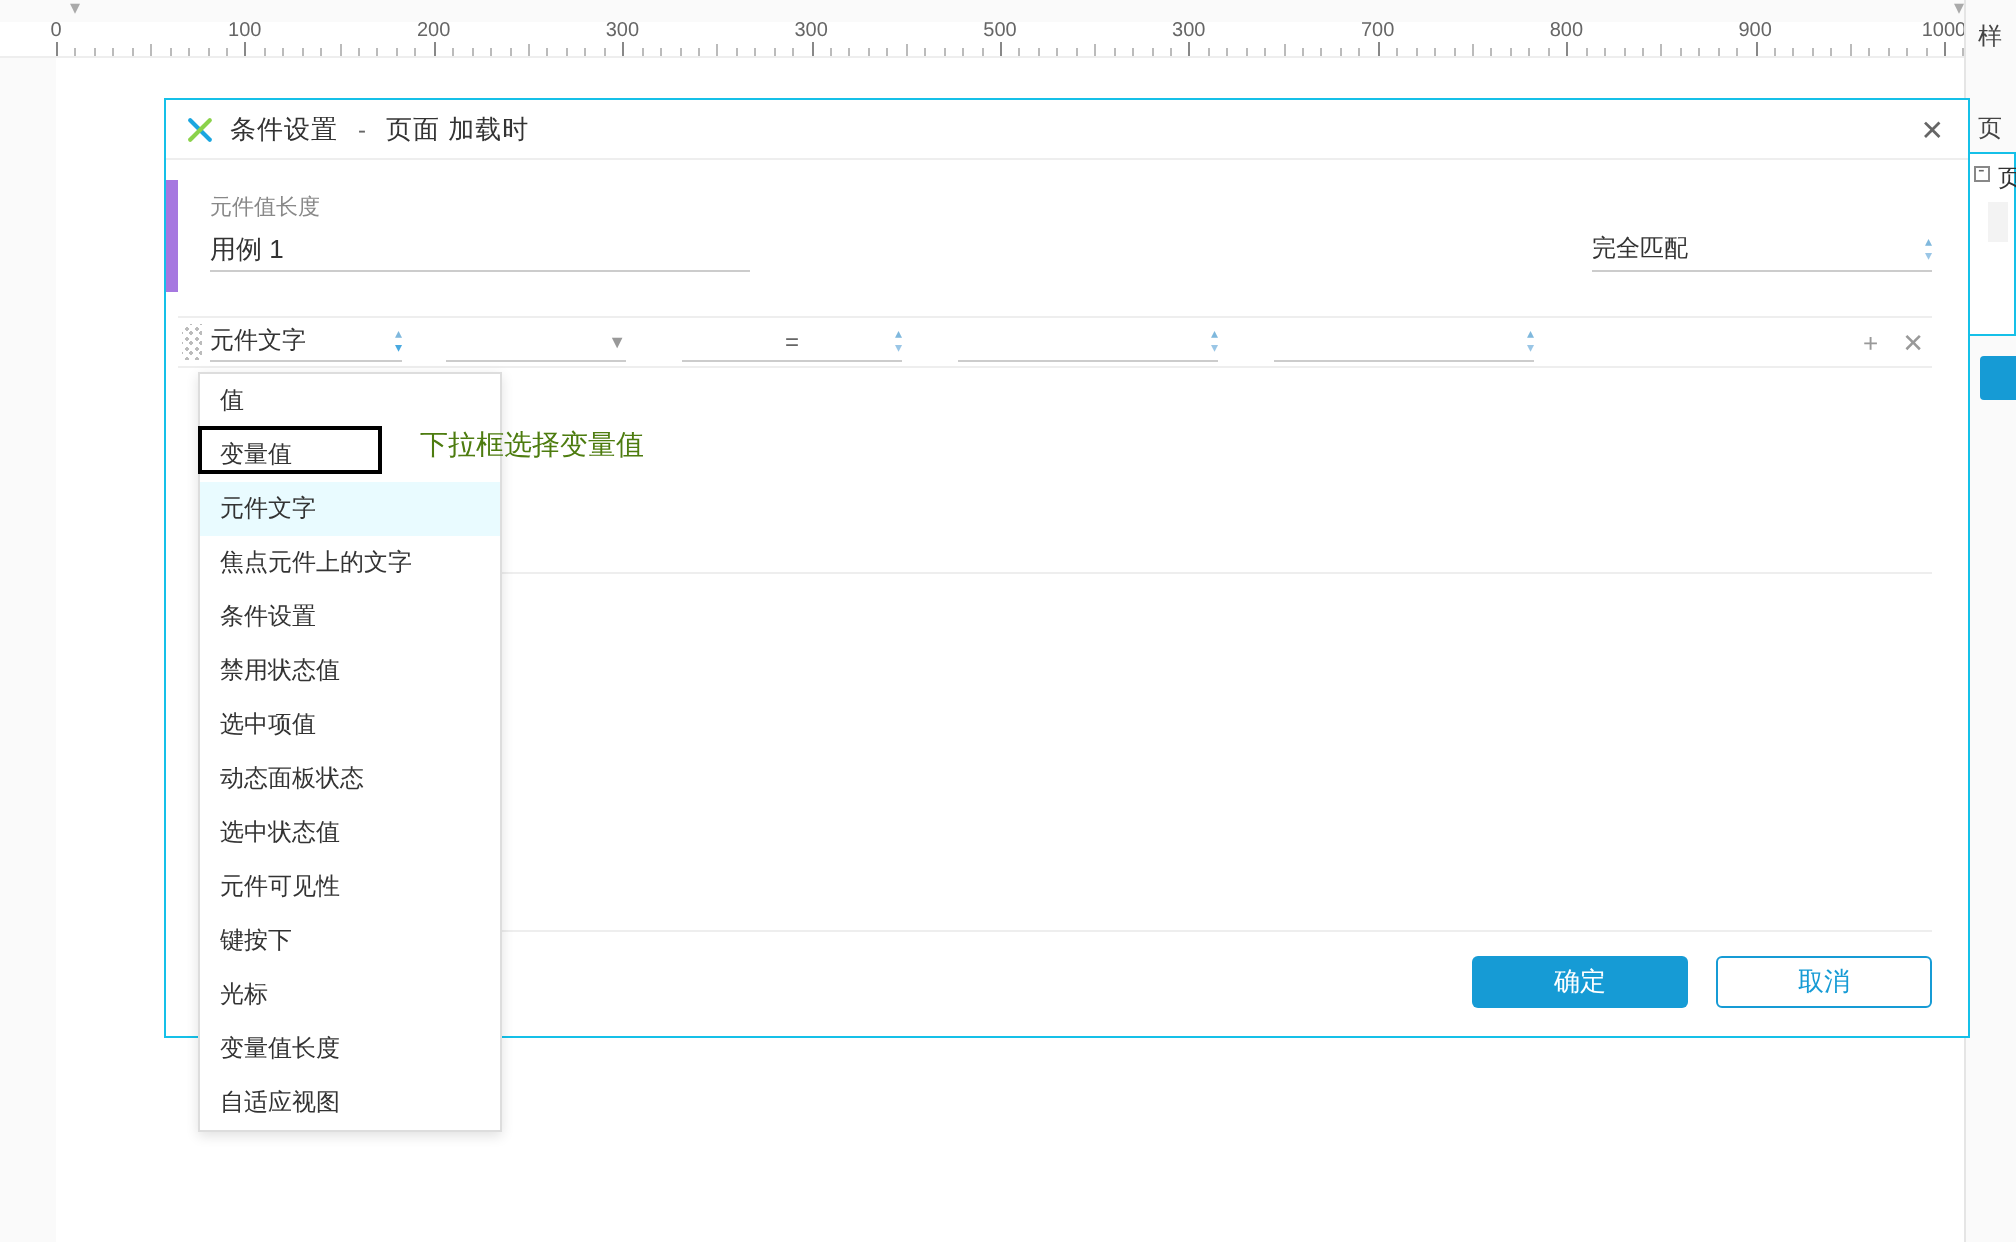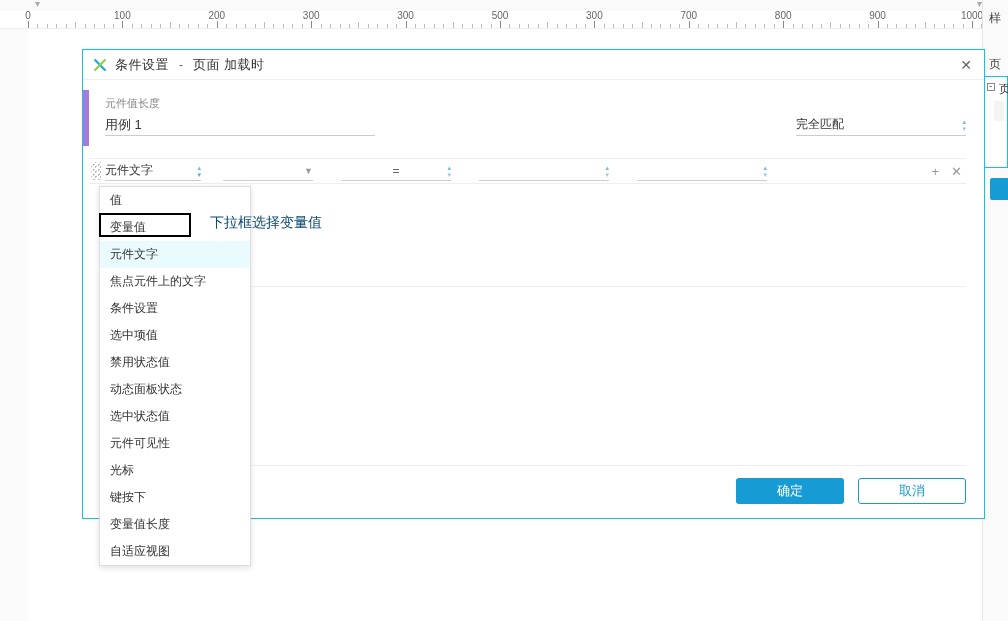--- a/index.html
+++ b/index.html
@@ -70,21 +70,21 @@
   .row-end .plus, .row-end .x { cursor:pointer; font-size:13px; }
 
   .desc-line { position:absolute; left:20px; top:206px; right:18px; height:0; border-top:1px solid #eee; }
 
   
   .dropdown { position:absolute; left:99px; top:186px; width:152px; background:#fff; border:1px solid #ddd; box-shadow:0 2px 6px rgba(0,0,0,.12); z-index:50; }
   .dropdown .item { padding:5px 10px; font-size:12px; color:#333; cursor:pointer; white-space:nowrap; }
   .dropdown .item.hl { background:#e9fbff; }
 
   .boxed-anno { position:absolute; left:99px; top:213px; width:92px; height:24px; border:2px solid #000; z-index:60; pointer-events:none; }
-  .red-anno { position:absolute; left:210px; top:214px; color:#0c4a6e; font-size:14px; z-index:60; }
+  .red-anno { position:absolute; left:210px; top:214px; color:#4d7c0f; font-size:14px; z-index:60; }
 
   
   .btns { position:absolute; right:18px; bottom:14px; display:flex; gap:14px; }
   .btn { width:108px; height:26px; border-radius:3px; display:flex; align-items:center; justify-content:center; font-size:13px; cursor:pointer; }
   .btn-ok { background:#169BD5; color:#fff; }
   .btn-cancel { background:#fff; color:#169BD5; border:1px solid #169BD5; }
   .foot-line { position:absolute; left:20px; right:18px; bottom:52px; height:0; border-top:1px solid #eee; }
 </style>
 </head>
 <body>
@@ -321,24 +321,24 @@
     </div>
   </div>
 </div>
 
 <div class="dropdown" id="dropdown">
     <div class="item">值</div>
     <div class="item">变量值</div>
     <div class="item hl">元件文字</div>
     <div class="item">焦点元件上的文字</div>
     <div class="item">条件设置</div>
+    <div class="item">禁用状态值</div>
     <div class="item">选中项值</div>
-    <div class="item">禁用状态值</div>
     <div class="item">动态面板状态</div>
     <div class="item">选中状态值</div>
     <div class="item">元件可见性</div>
+    <div class="item">键按下</div>
     <div class="item">光标</div>
-    <div class="item">键按下</div>
     <div class="item">变量值长度</div>
     <div class="item">自适应视图</div>
   </div>
 <div class="boxed-anno"></div>
 <div class="red-anno">下拉框选择变量值</div>
 
 </body></html>

